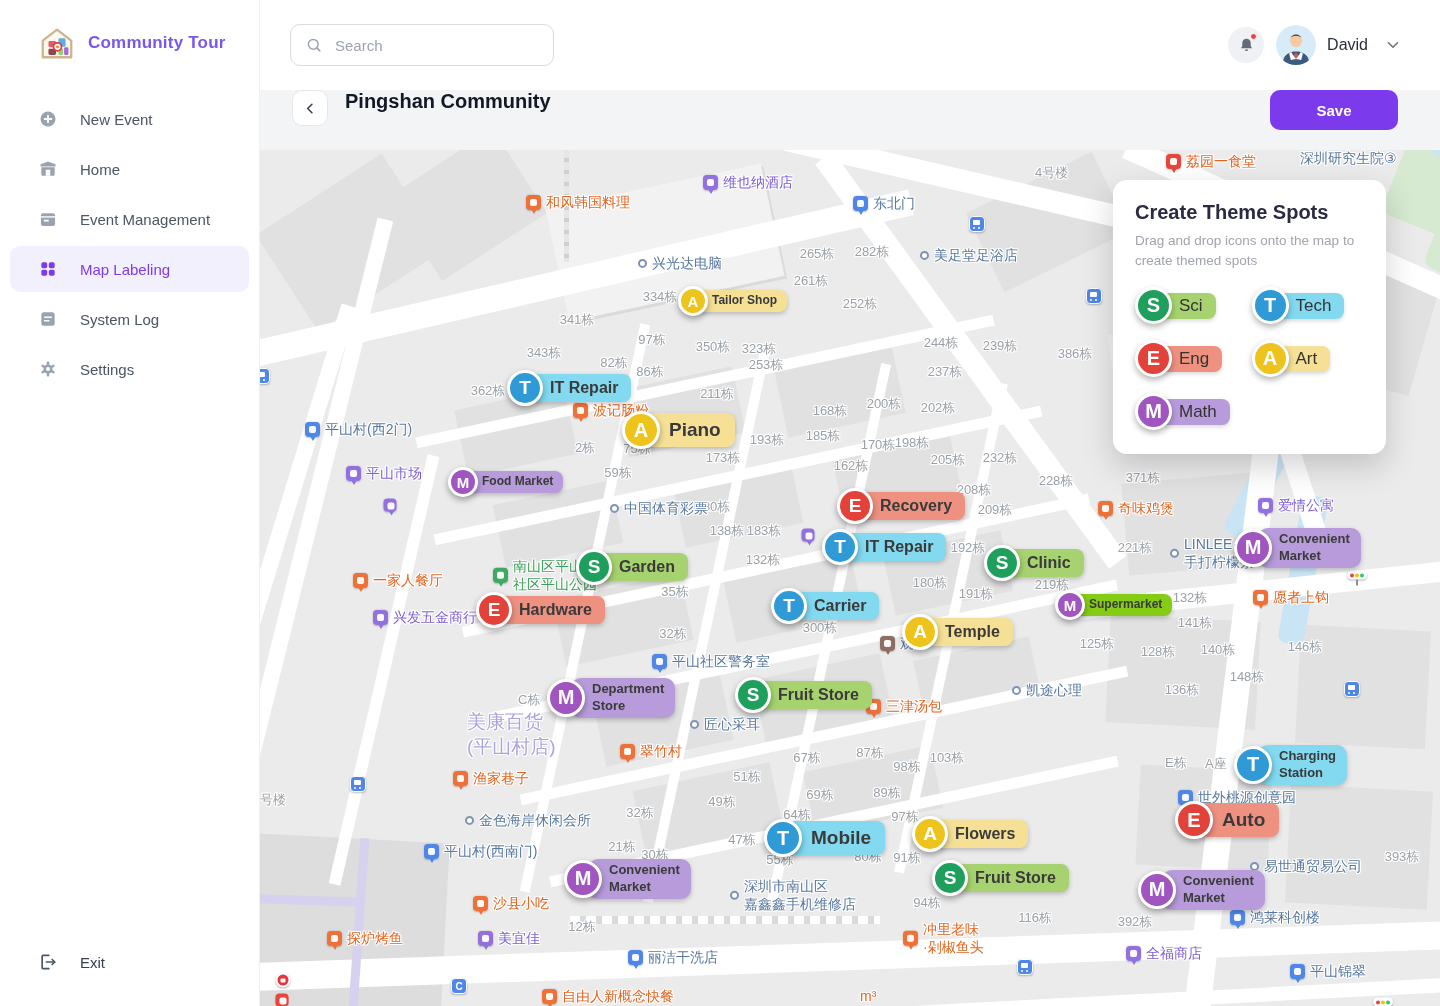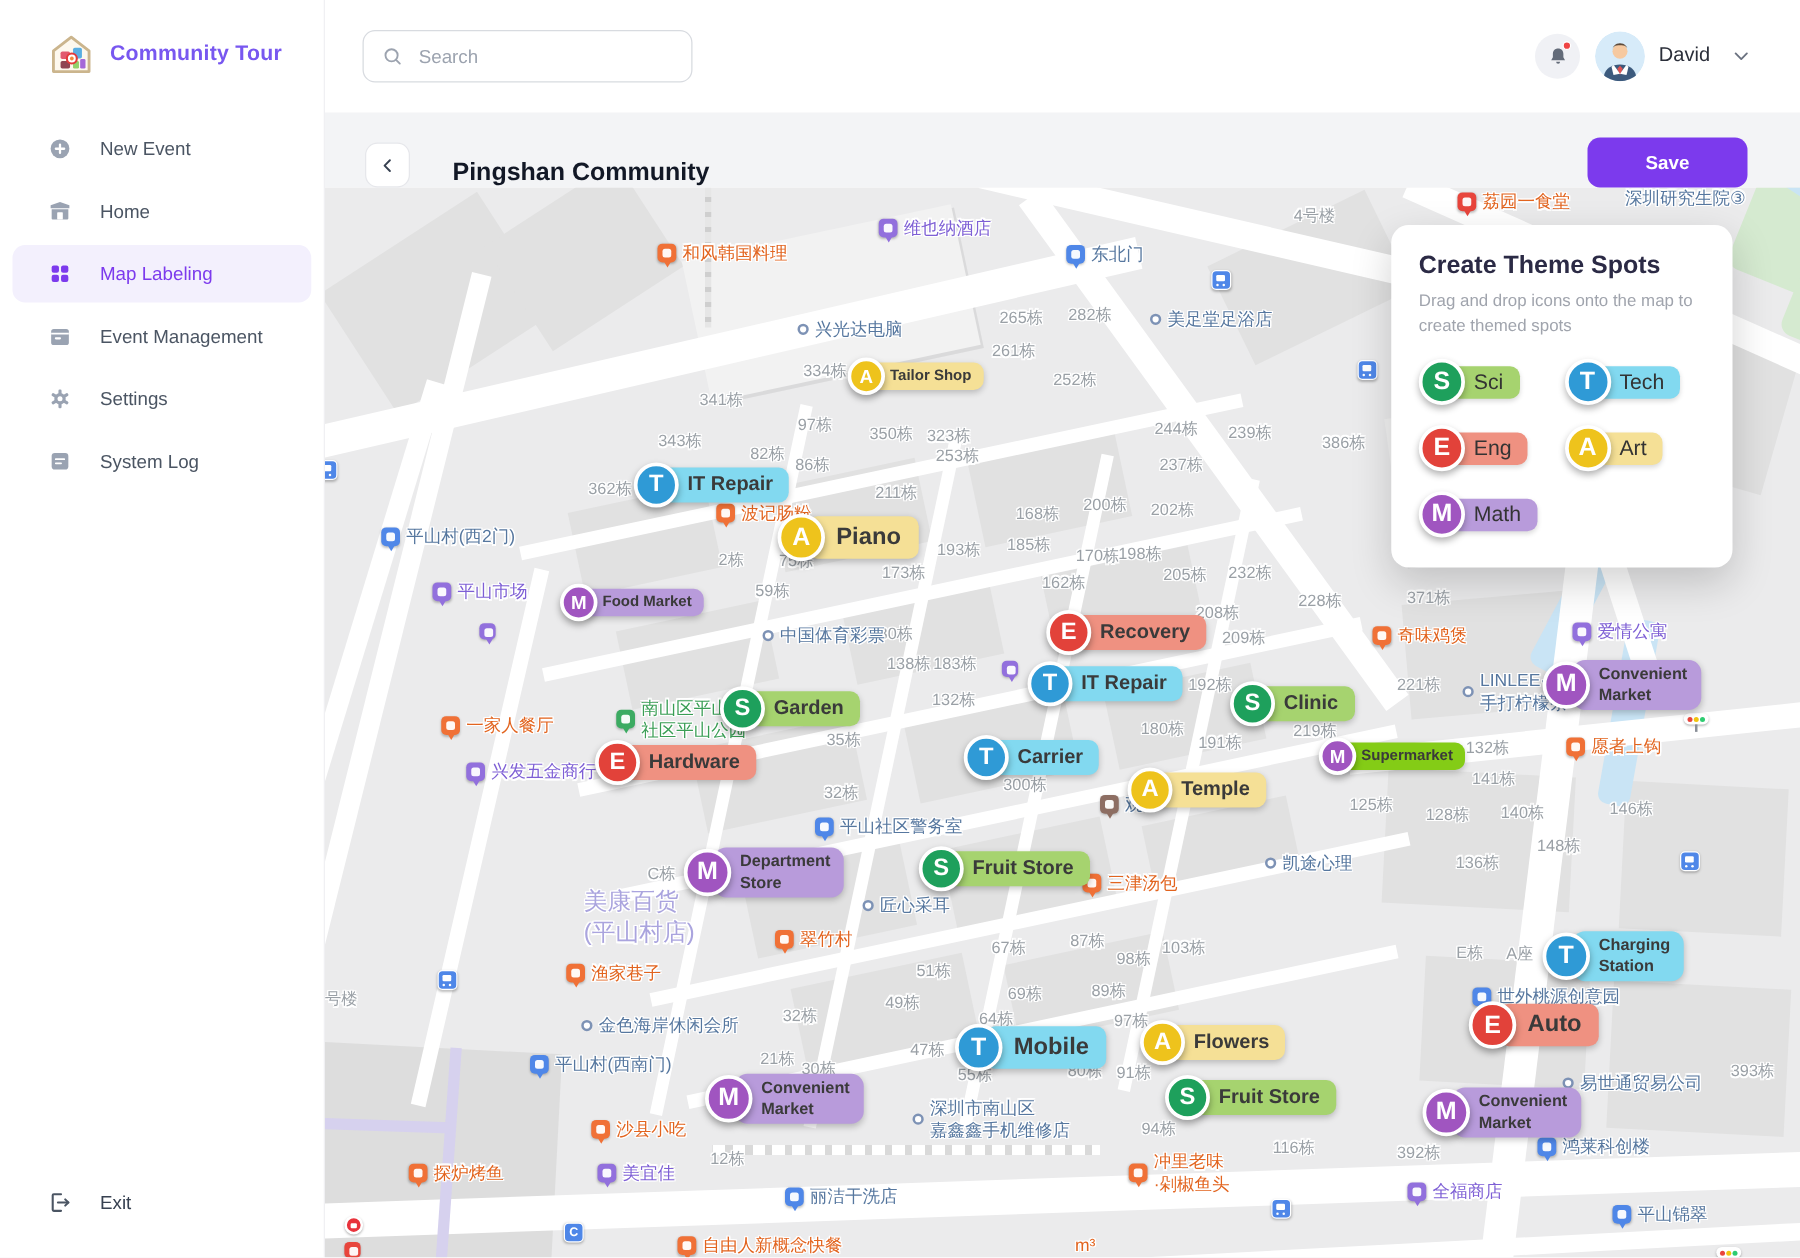--- a/index.html
+++ b/index.html
@@ -37,21 +37,21 @@
         align-items:center;justify-content:center;cursor:pointer;margin-right:12px;}
   .bell svg{width:19px;height:19px;}
   .bell .dot{position:absolute;top:6px;right:7px;width:7px;height:7px;border-radius:50%;
              background:#ef4444;border:1px solid #fff;}
   .avatar{width:40px;height:40px;border-radius:50%;overflow:hidden;cursor:pointer;margin-right:11px;flex:none;}
   .uname{font-size:16px;color:#2b2f3a;font-weight:500;margin-right:16px;}
   .uchev{width:18px;height:18px;cursor:pointer;display:flex;}
 
   
   .subheader{position:absolute;left:260px;top:90px;right:0;height:60px;background:#f3f4f6;display:flex;
-             align-items:flex-end;padding:0 42px 0 32px;z-index:15;gap:17px;}
+             align-items:flex-start;padding:0 42px 0 32px;z-index:15;}
   .back{width:36px;height:36px;border-radius:10px;background:#fff;border:1px solid #e6e7eb;display:flex;
         align-items:center;justify-content:center;cursor:pointer;margin-right:17px;}
   .back svg{width:17px;height:17px;}
   .ptitle{font-size:20px;font-weight:700;color:#121826;margin:0;}
   .hspacer{flex:1;}
   .save{width:128px;height:40px;border:none;border-radius:10px;background:#7c3aed;color:#fff;
         font-size:15px;font-weight:600;cursor:pointer;font-family:"Liberation Sans",sans-serif;}
 
   
   .map{position:absolute;left:260px;top:150px;right:0;bottom:0;background:#ebebec;overflow:hidden;cursor:grab;}
@@ -158,63 +158,63 @@
         <div class="nav-item">
           <span class="nico">
             <svg viewBox="0 0 24 24" fill="currentColor">
               <path d="M4 10h16v9a1 1 0 0 1-1 1H5a1 1 0 0 1-1-1z"></path>
               <path d="M3 6.2 12 3l9 3.2V9H3z"></path>
               <rect x="9.3" y="13" width="5.4" height="7" rx=".6" fill="#fff"></rect>
             </svg>
           </span>
           <span>Home</span>
         </div>
+        <div class="nav-item">
+          <span class="nico">
+            <svg viewBox="0 0 24 24">
+              <rect x="3.5" y="5" width="17" height="15.5" rx="2.5" fill="currentColor"></rect>
+              <path d="M3.5 9.5h17" stroke="#fff" stroke-width="1.6"></path>
+              <rect x="7" y="13" width="6" height="2" rx="1" fill="#fff"></rect>
+            </svg>
+          </span>
+          <span>Event Management</span>
+        </div>
         <div class="nav-item active">
           <span class="nico">
             <svg viewBox="0 0 24 24" fill="currentColor">
               <rect x="4" y="4" width="7" height="7" rx="2"></rect>
               <rect x="13" y="4" width="7" height="7" rx="2"></rect>
               <rect x="4" y="13" width="7" height="7" rx="2"></rect>
               <rect x="13" y="13" width="7" height="7" rx="2"></rect>
             </svg>
           </span>
           <span>Map Labeling</span>
         </div>
         <div class="nav-item">
           <span class="nico">
             <svg viewBox="0 0 24 24">
-              <rect x="3.5" y="5" width="17" height="15.5" rx="2.5" fill="currentColor"></rect>
-              <path d="M3.5 9.5h17" stroke="#fff" stroke-width="1.6"></path>
-              <rect x="7" y="13" width="6" height="2" rx="1" fill="#fff"></rect>
+              <rect x="4" y="4" width="16" height="16" rx="3" fill="currentColor"></rect>
+              <path d="M8 10h8M8 14h5" stroke="#fff" stroke-width="1.8" stroke-linecap="round"></path>
             </svg>
           </span>
-          <span>Event Management</span>
+          <span>System Log</span>
         </div>
         <div class="nav-item">
           <span class="nico">
             <svg viewBox="0 0 24 24">
               <g fill="currentColor">
                 <rect x="10.5" y="3" width="3" height="18" rx="1.2"></rect>
                 <rect x="10.5" y="3" width="3" height="18" rx="1.2" transform="rotate(60 12 12)"></rect>
                 <rect x="10.5" y="3" width="3" height="18" rx="1.2" transform="rotate(120 12 12)"></rect>
                 <circle cx="12" cy="12" r="5.5"></circle>
               </g>
               <circle cx="12" cy="12" r="2.4" fill="#fff"></circle>
             </svg>
           </span>
           <span>Settings</span>
-        </div>
-        <div class="nav-item">
-          <span class="nico">
-            <svg viewBox="0 0 24 24">
-              <rect x="4" y="4" width="16" height="16" rx="3" fill="currentColor"></rect>
-              <path d="M8 10h8M8 14h5" stroke="#fff" stroke-width="1.8" stroke-linecap="round"></path>
-            </svg>
-          </span>
-          <span>System Log</span>
         </div>
       </nav>
     <div class="exit">
       <span class="nico">
         <svg viewBox="0 0 24 24" fill="none" stroke="currentColor" stroke-width="2" stroke-linecap="round" stroke-linejoin="round">
           <path d="M13 4H6a1 1 0 0 0-1 1v14a1 1 0 0 0 1 1h7"></path>
             <path d="M10 12h10"></path>
             <path d="m17 9 3 3-3 3"></path>
         </svg>
       </span>

